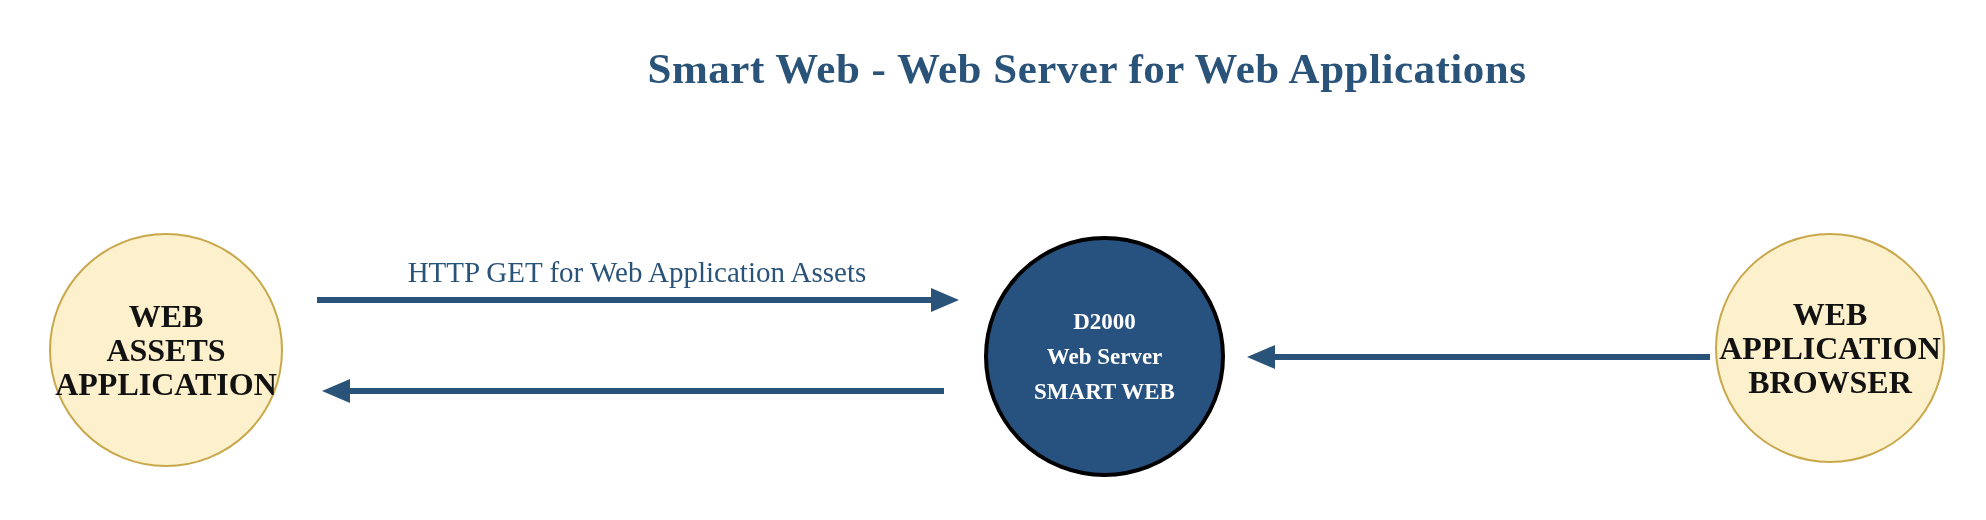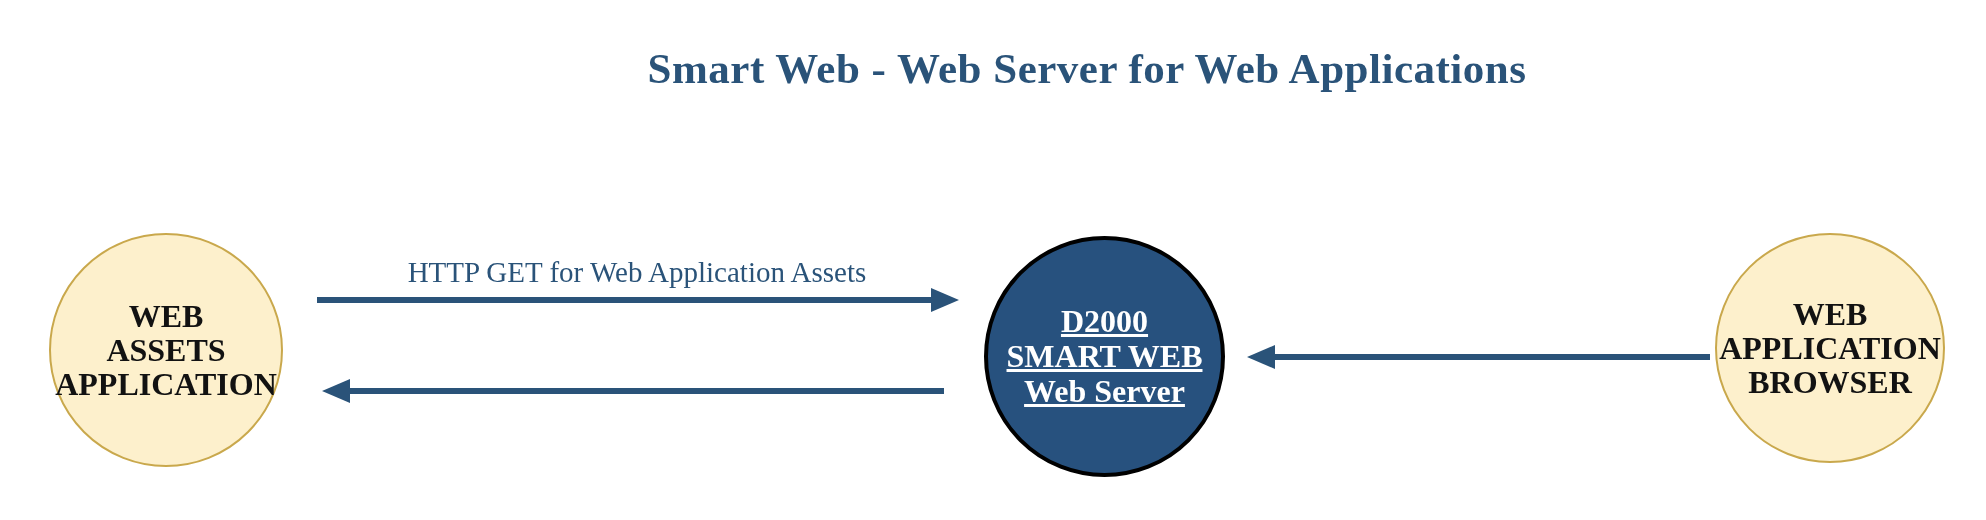--- a/index.html
+++ b/index.html
@@ -49,23 +49,22 @@
     color: #ffffff;
   }
   .node-line {
     display: block;
     font-weight: bold;
     font-size: 32px;
     line-height: 34px;
     white-space: nowrap;
   }
   .node-blue .node-line {
-    font-size: 32px;
+    font-size: 23px;
     line-height: 35px;
-    text-decoration: underline;
   }
   #node-web-browser {
     left: 42px;
     top: 233px;
     width: 234px;
     height: 234px;
   }
   #node-smart-web {
     left: 977px;
     top: 236px;
@@ -128,22 +127,22 @@
   <div class="diagram-title">Smart Web - Web Server for Web Applications</div>
 
   <div class="node node-cream" id="node-web-browser">
     <span class="node-line">WEB</span>
     <span class="node-line">ASSETS</span>
     <span class="node-line">APPLICATION</span>
   </div>
 
   <div class="node node-blue" id="node-smart-web">
     <span class="node-line">D2000</span>
+    <span class="node-line">Web Server</span>
     <span class="node-line">SMART WEB</span>
-    <span class="node-line">Web Server</span>
   </div>
 
   <div class="node node-cream" id="node-web-assets">
     <span class="node-line">WEB</span>
     <span class="node-line">APPLICATION</span>
     <span class="node-line">BROWSER</span>
   </div>
 
   <div class="arrow-label" id="label-http-get">HTTP GET for Web Application Assets</div>
   <div class="arrow-line" id="arrow-http-line"></div>

